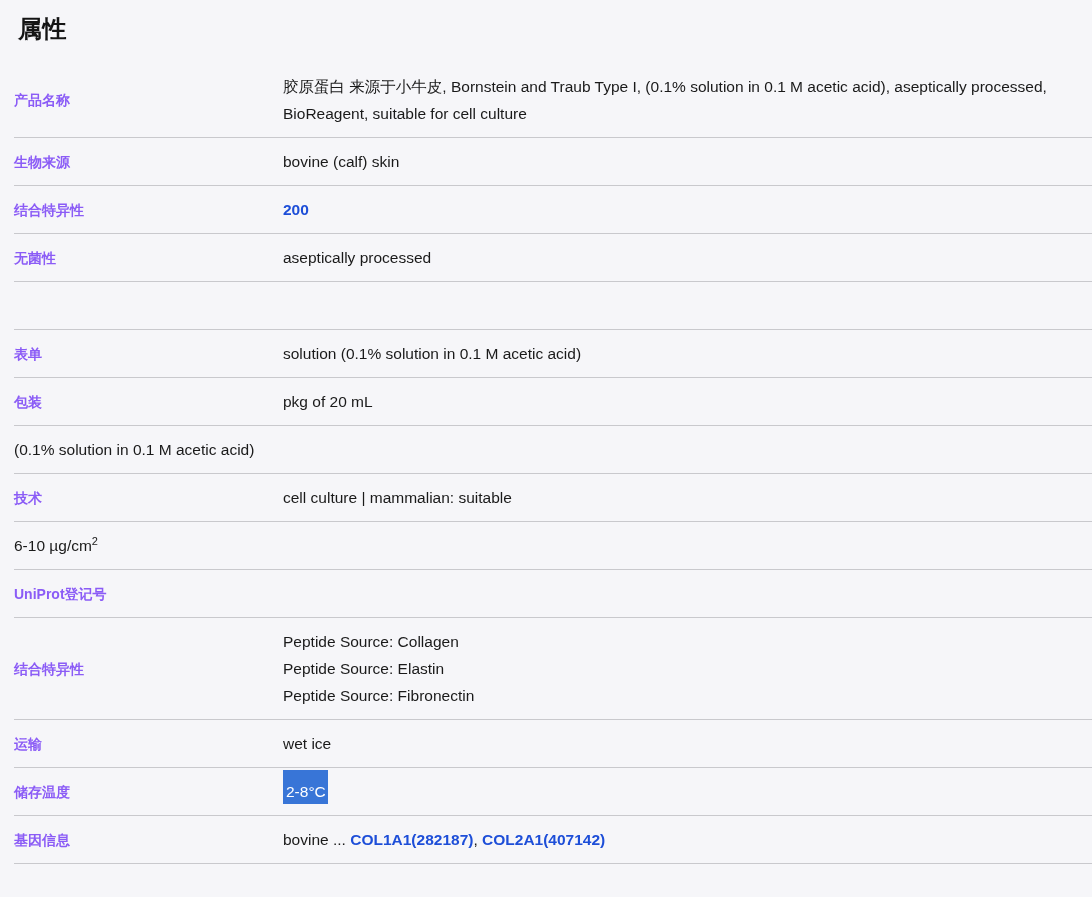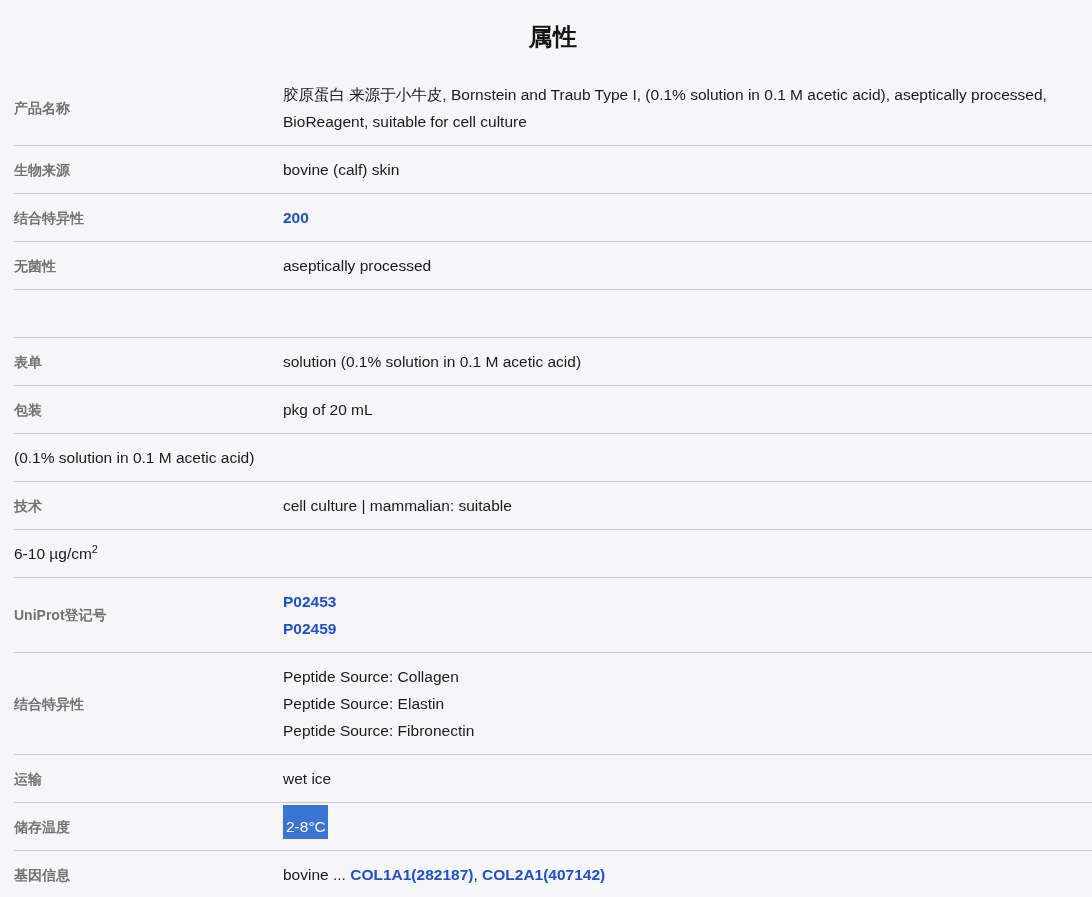--- a/index.html
+++ b/index.html
@@ -14,40 +14,39 @@
   }
   .container {
     padding: 10px 0 0 14px;
     width: 1092px;
   }
   .page-title {
     font-size: 24px;
     line-height: 30px;
     font-weight: 700;
     color: #141414;
-    margin: 12px;
+    margin: 4px;
     letter-spacing: 0.5px;
-    text-align: center;
   }
   .properties-table {
     margin-top: 19px;
     width: 1078px; 
   }
   .row {
     display: flex;
     align-items: center;
     border-bottom: 1px solid #c9c9cd;
     padding: 10px 0;
     min-height: 48px;
   }
   .label {
     flex: 0 0 269px;
     font-size: 14px;
     font-weight: 700;
-    color: #737373;
+    color: #8b5cf6;
     line-height: 20px;
     padding-right: 16px;
   }
   .value {
     flex: 1 1 auto;
     font-size: 15.5px;
     color: #1a1a1a;
     line-height: 27px;
     padding-right: 28px;
   }
@@ -104,24 +103,20 @@
       </div>
       <div class="row">
         <div class="label">技术</div>
         <div class="value"><span>cell culture | mammalian: suitable</span></div>
       </div>
       <div class="row">
         <div class="value"><span>6-10 µg/cm</span><sup>2</sup></div>
       </div>
       <div class="row">
         <div class="label">UniProt登记号</div>
-        <div class="value">
-          <div><a class="link" href="#">P02453</a></div>
-          <div><a class="link" href="#">P02459</a></div>
-        </div>
       </div>
       <div class="row">
         <div class="label">结合特异性</div>
         <div class="value">
           <div>Peptide Source: Collagen</div>
           <div>Peptide Source: Elastin</div>
           <div>Peptide Source: Fibronectin</div>
         </div>
       </div>
       <div class="row">

